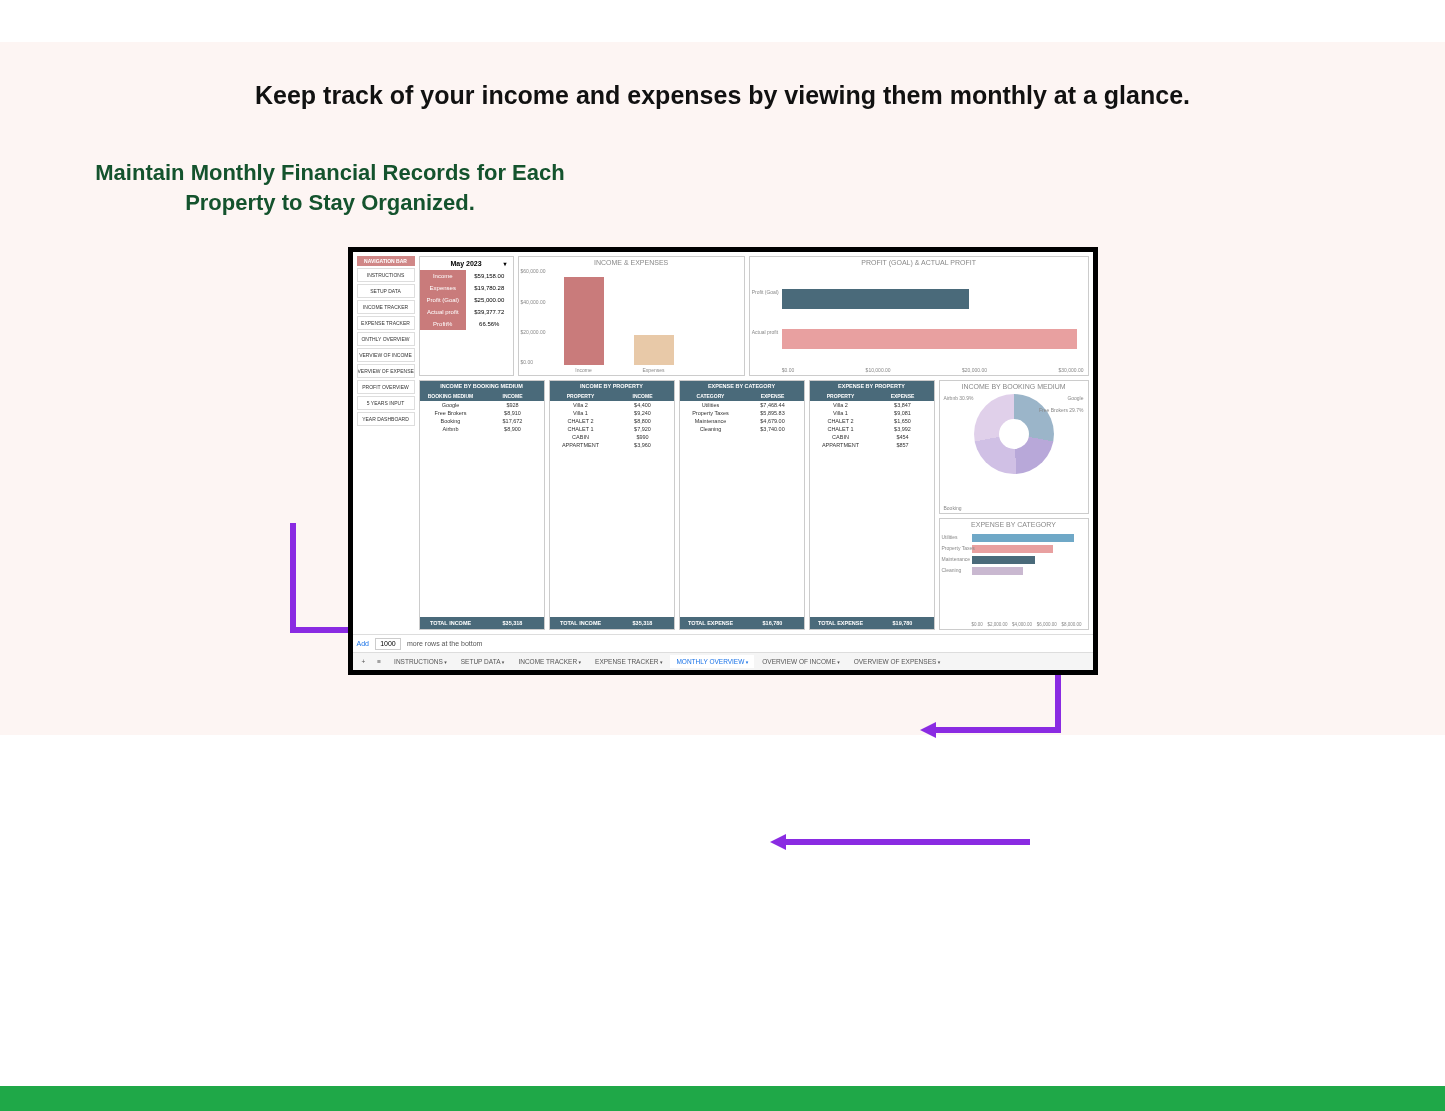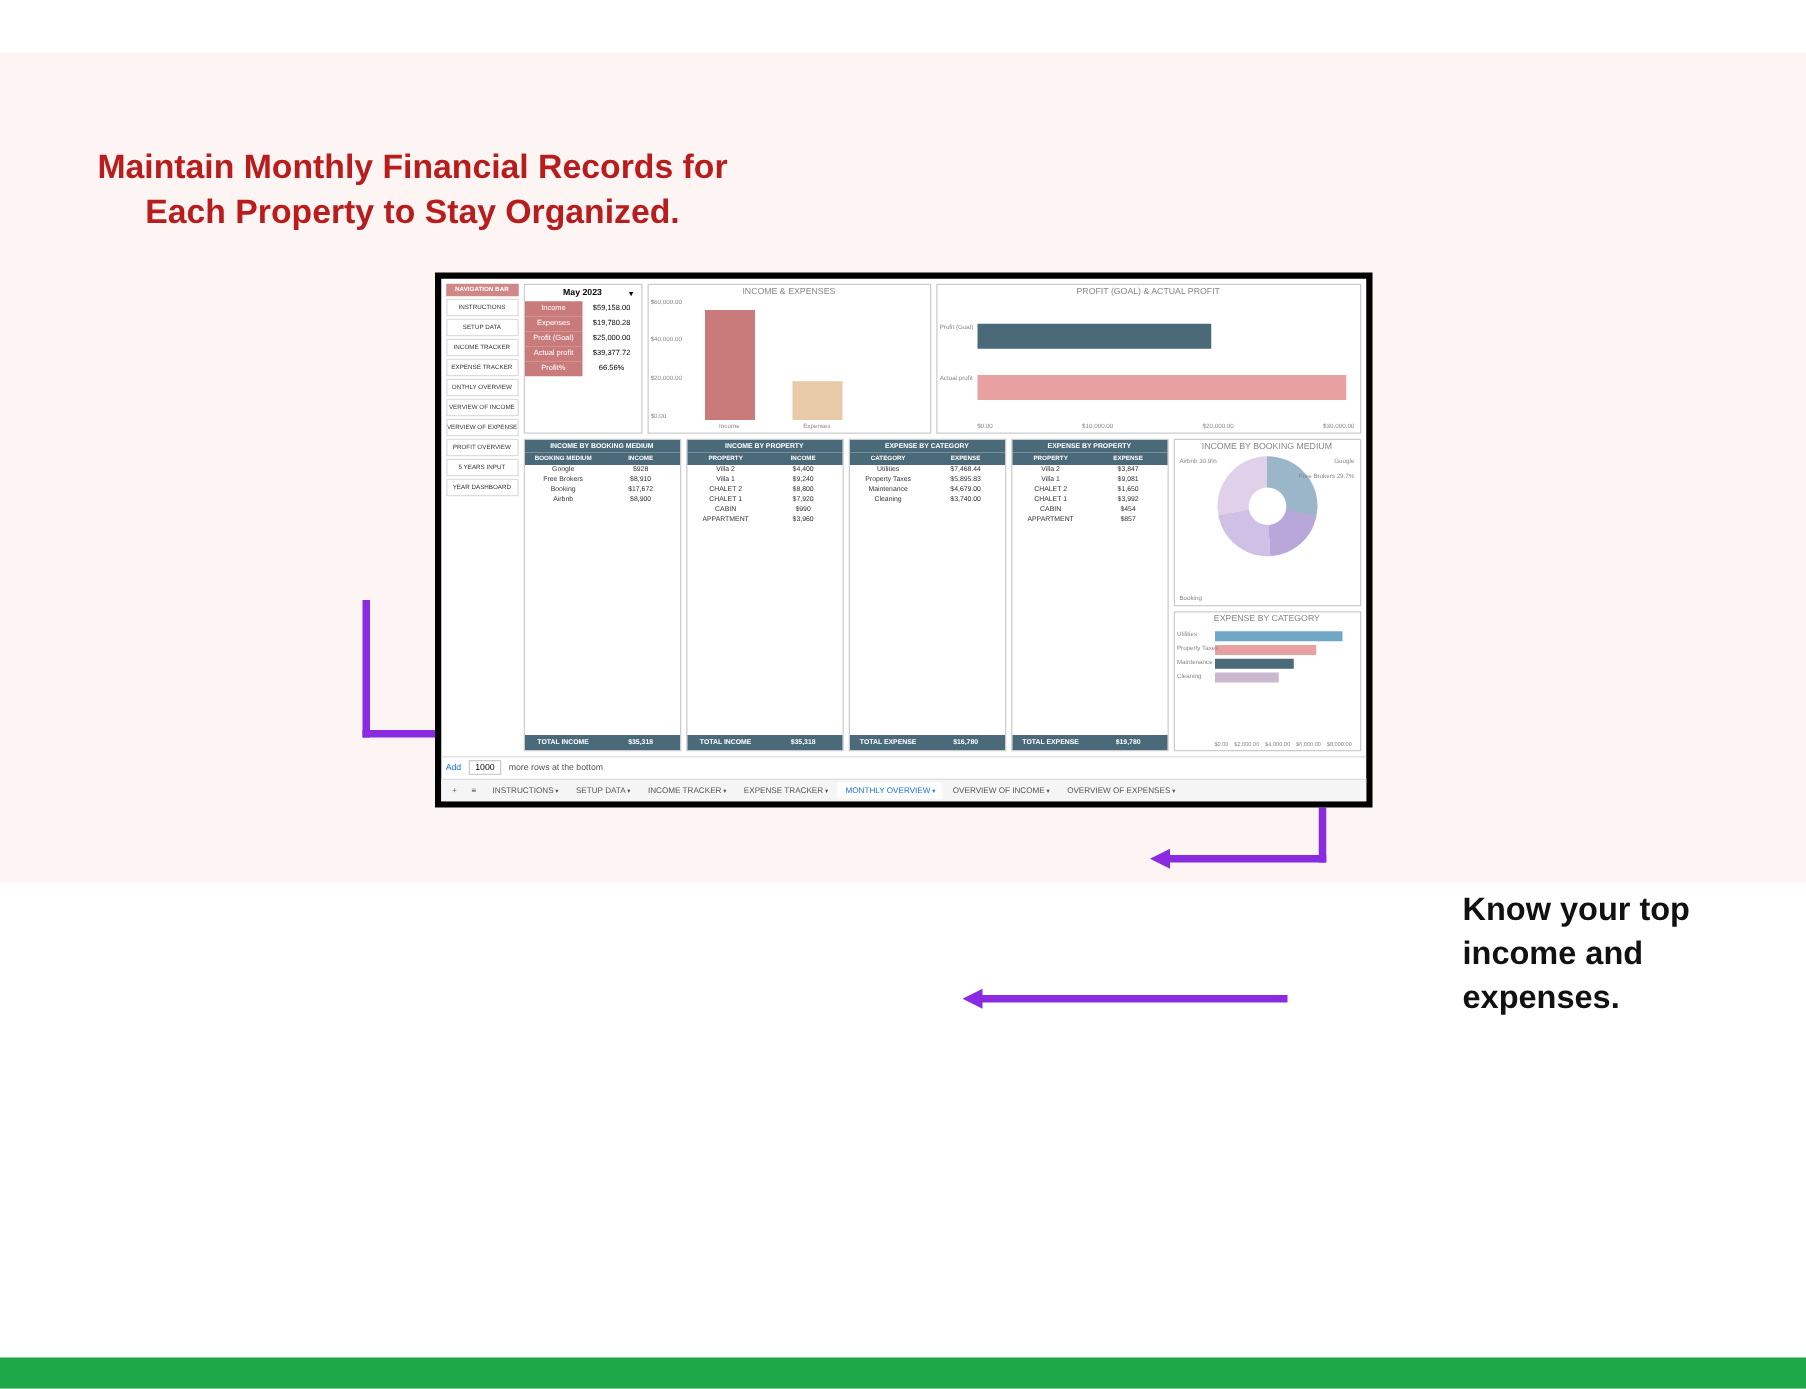--- a/index.html
+++ b/index.html
@@ -3,21 +3,21 @@
 <meta charset="utf-8">
 <style>
 *{margin:0;padding:0;box-sizing:border-box;}
 body{width:1445px;height:1111px;background:#fff;font-family:Arial,Helvetica,sans-serif;position:relative;overflow:hidden;}
 .top{height:42px;background:#fff;}
 .hero{background:#fdf5f3;padding:25px 0 18px;}
 h1{text-align:center;font-size:58px;font-weight:900;letter-spacing:2px;color:#111;}
 .sub{text-align:center;font-size:25px;font-weight:700;color:#111;margin-top:14px;}
 .pink{background:#fdf5f3;padding:30px 0 60px;position:relative;}
 .callouts{display:flex;justify-content:space-between;padding:0 60px 30px;}
-.c1,.c2{width:540px;text-align:center;font-size:27px;font-weight:700;line-height:1.35;color:#b91c1c;}
+.c1,.c2{width:540px;text-align:center;font-size:22px;font-weight:700;line-height:1.35;color:#14532d;}
 .c3{position:absolute;right:45px;top:625px;width:230px;font-size:26px;font-weight:700;line-height:1.35;color:#111;}
 .shot{width:750px;height:428px;margin:0 auto;border:5px solid #000;background:#fff;position:relative;}
 
 .arrow{position:absolute;background:#8a2be2;}
 .arrow.v1{left:290px;top:395px;width:6px;height:110px;}
 .arrow.h1{left:290px;top:499px;width:136px;height:6px;}
 .arrow.h1:after{content:"";position:absolute;right:-10px;top:-5px;border-left:16px solid #8a2be2;border-top:8px solid transparent;border-bottom:8px solid transparent;}
 .arrow.v2{left:1055px;top:350px;width:6px;height:255px;}
 .arrow.h2{left:930px;top:599px;width:131px;height:6px;}
 .arrow.h2:before{content:"";position:absolute;left:-10px;top:-5px;border-right:16px solid #8a2be2;border-top:8px solid transparent;border-bottom:8px solid transparent;}
@@ -78,34 +78,34 @@
 .eb{height:8px;position:relative;}
 .ebl{position:absolute;left:-30px;font-size:5px;color:#888;top:0;}
 .sm-hlabels{display:flex;justify-content:space-between;font-size:4.5px;color:#888;padding:0 6px 2px 32px;}
 </style>
 </head>
 <body>
 
 <div class="top"></div>
 
 <div class="hero">
+  <div class="sub">Keep track of your income and expenses by viewing them monthly at a glance.</div>
 </div>
 
 <div class="pink">
   <div class="callouts">
     <div class="c1">Maintain Monthly Financial Records for Each Property to Stay Organized.</div>
   </div>
 
   <div class="arrow v1"></div>
   <div class="arrow h1"></div>
   <div class="arrow v2"></div>
   <div class="arrow h2"></div>
   <div class="arrow h3"></div>
 
-  <div class="c3">Know your top income and expenses.</div>
 
   <div class="shot">
     <div class="ss">
       <div class="main">
         <div class="nav">
           <div class="navh">NAVIGATION BAR</div>
           <div class="navi">INSTRUCTIONS</div>
           <div class="navi">SETUP DATA</div>
           <div class="navi">INCOME TRACKER</div>
           <div class="navi">EXPENSE TRACKER</div>

